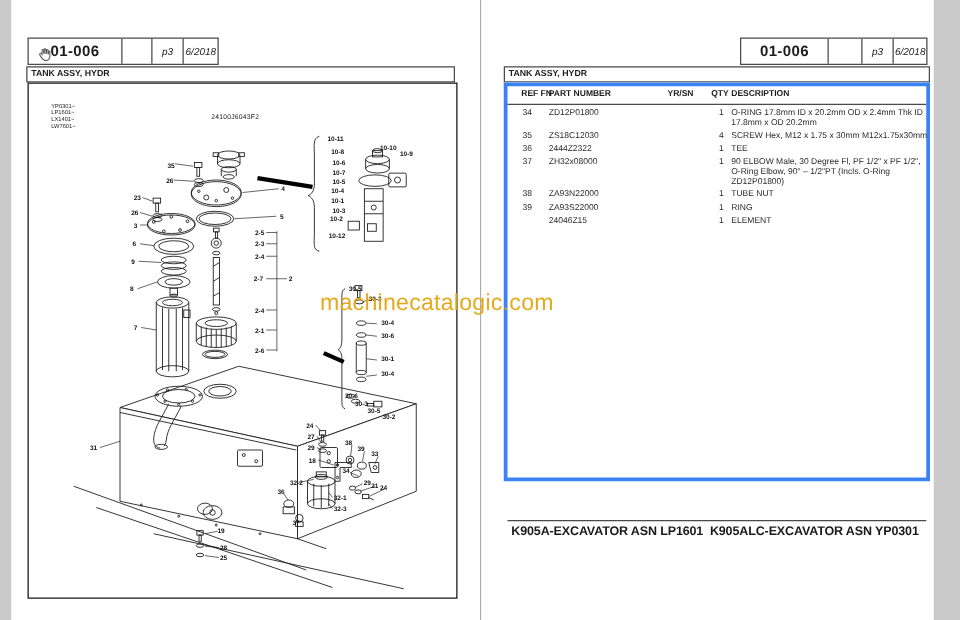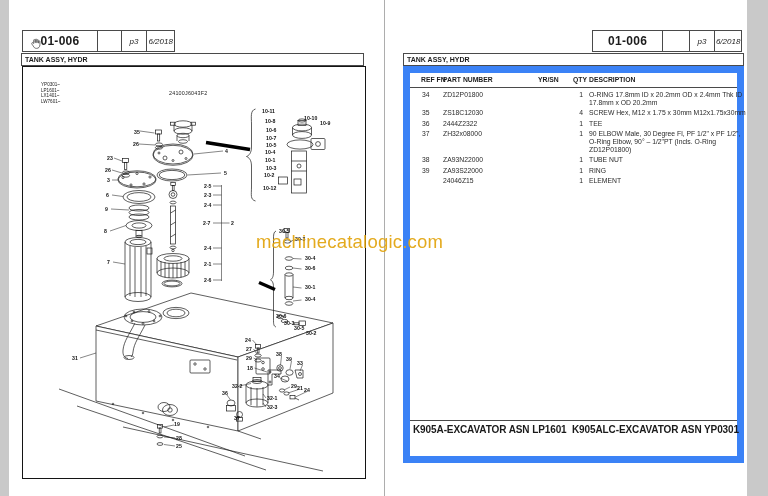--- a/index.html
+++ b/index.html
@@ -25,21 +25,21 @@
   
   #diagbox{position:absolute;left:13px;top:66px;width:342px;height:411px;border:1.6px solid #141414;box-sizing:content-box;background:#fff;}
   #diagsvg{display:block;}
   #diagsvg *{vector-effect:none;}
   #diagsvg .ln{stroke:#1a1a1a;stroke-width:.7;fill:none;}
   #callouts text{font-family:"Liberation Sans",sans-serif;font-size:5.2px;font-weight:600;fill:#111;}
   #serials text{font-family:"Liberation Sans",sans-serif;font-size:4.6px;fill:#222;}
   #dwgno{font-family:"Liberation Sans",sans-serif;font-size:5.4px;fill:#222;letter-spacing:.2px;}
   #leaders line{stroke:#222;stroke-width:.55;}
   
-  #tablebox{position:absolute;left:18px;top:66px;width:341px;height:397px;border:7px solid #3b82f6;box-sizing:border-box;background:#fff;}
+  #tablebox{position:absolute;left:18px;top:66px;width:341px;height:319px;border:3px solid #3b82f6;box-sizing:border-box;background:#fff;}
   #thead{position:absolute;top:0;left:0;right:0;height:14px;border-bottom:1px solid #4a4a4a;}
   #thead span{position:absolute;top:3px;font-size:6.8px;font-weight:bold;color:#1c1c1c;white-space:nowrap;}
   .h-ref{left:11px;} .h-part{left:33px;} .h-yrsn{left:128px;} .h-qty{left:163px;} .h-desc{left:179px;}
   #parts-rows{position:absolute;top:15px;left:0;right:0;padding-top:3px;}
   .prow{position:relative;margin-bottom:2px;font-size:6.8px;line-height:8.2px;color:#2a2a2a;min-height:8px;}
   .prow span{position:absolute;top:0;white-space:nowrap;}
   .prow .c-ref{left:12px;width:20px;}
   .prow .c-part{left:33px;width:92px;}
   .prow .c-yrsn{left:128px;width:32px;}
   .prow .c-qty{left:156px;width:17px;text-align:right;}

